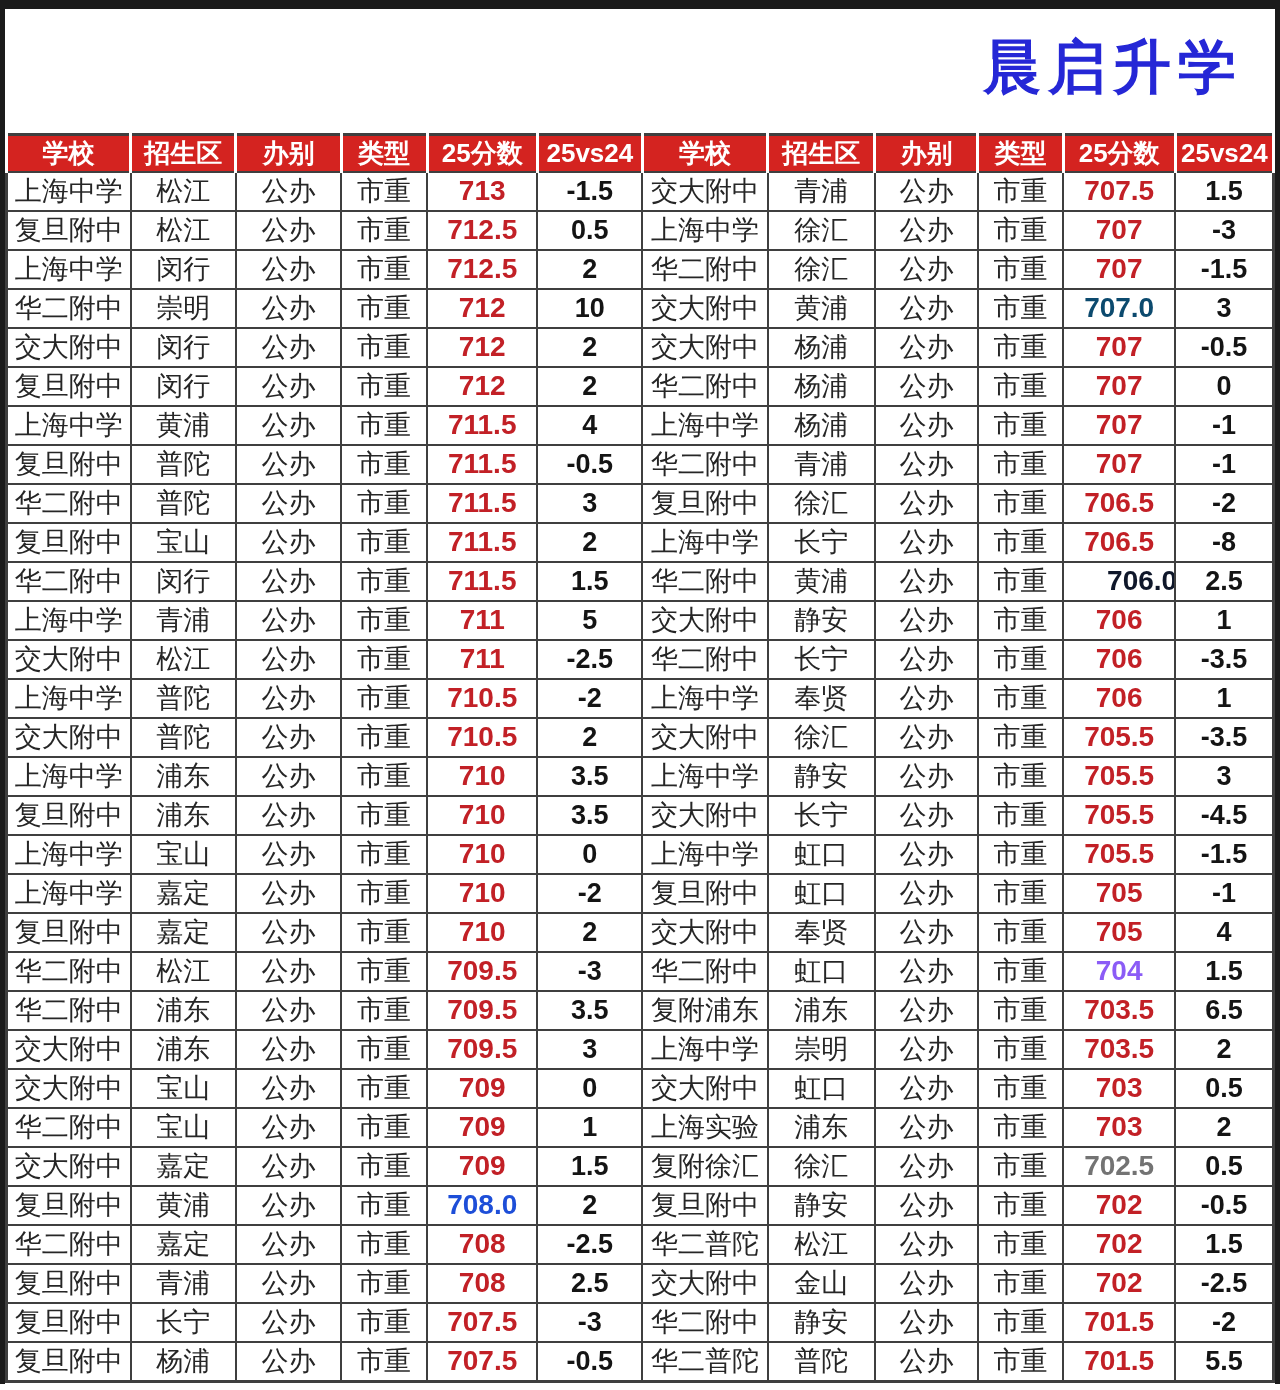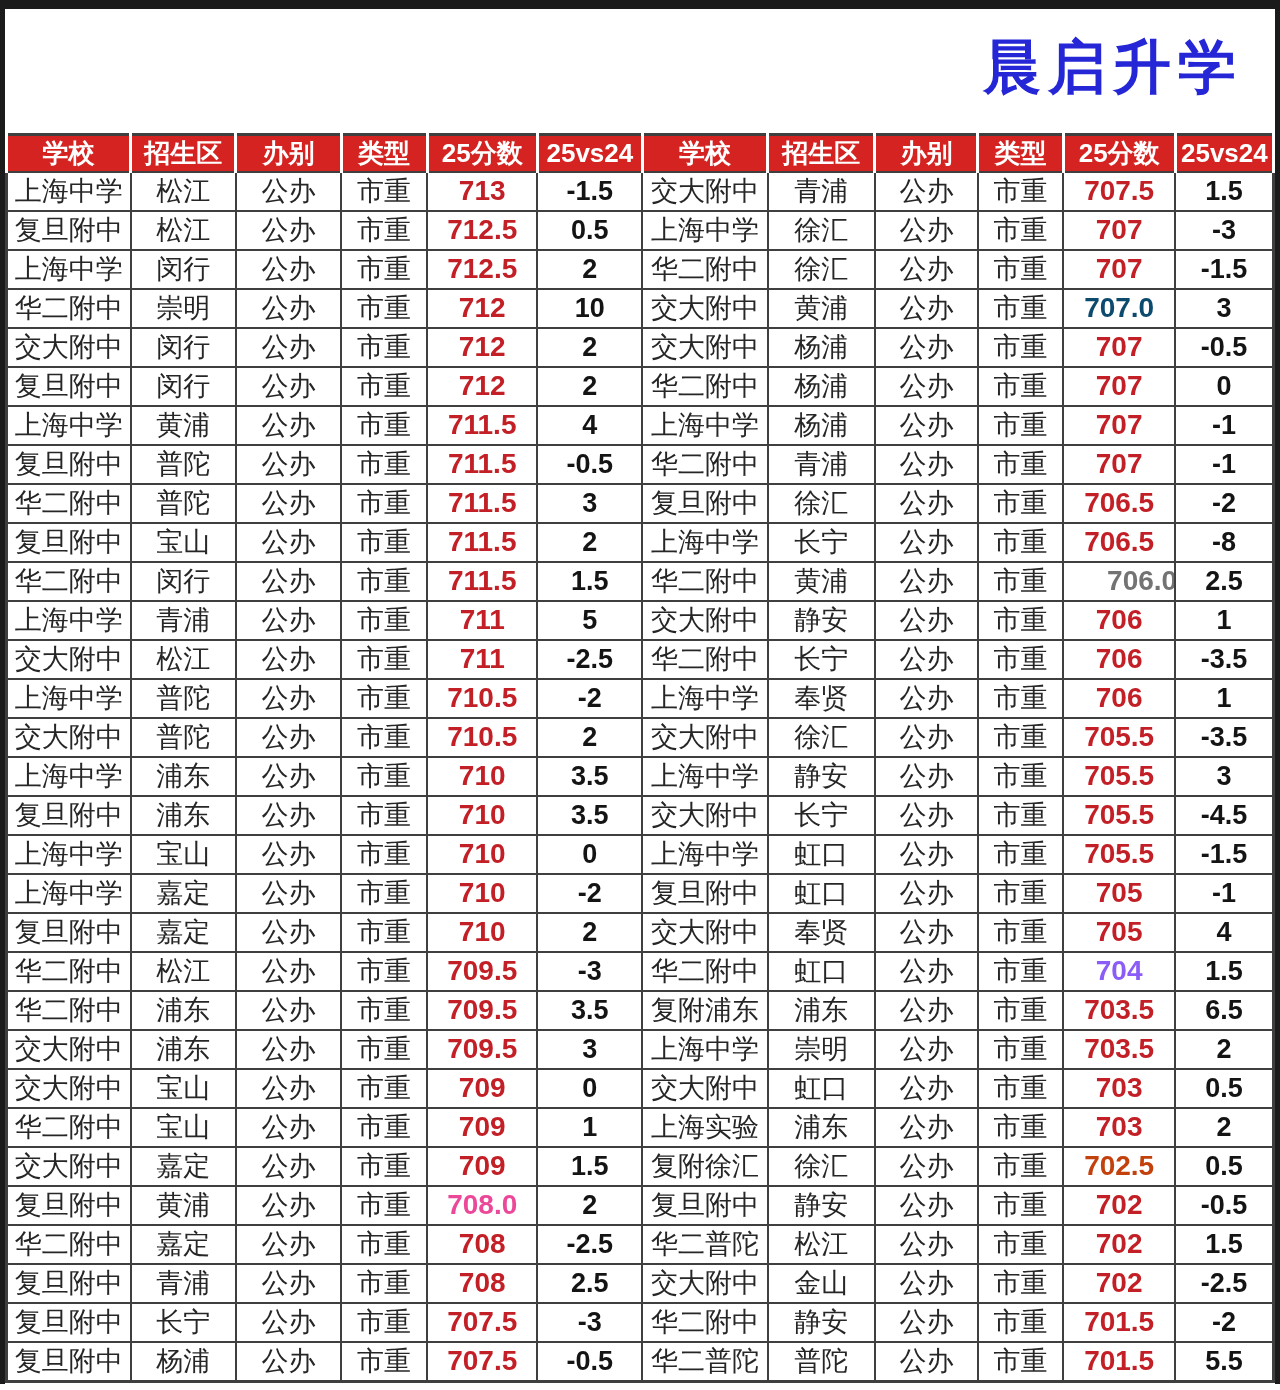--- a/index.html
+++ b/index.html
@@ -248,21 +248,21 @@
           <td class="c-school">华二附中</td>
           <td class="c-district">闵行</td>
           <td class="c-ownership">公办</td>
           <td class="c-category">市重</td>
           <td class="c-score" style="color: rgb(194, 32, 38);">711.5</td>
           <td class="c-vs">1.5</td>
           <td class="c-school">华二附中</td>
           <td class="c-district">黄浦</td>
           <td class="c-ownership">公办</td>
           <td class="c-category">市重</td>
-          <td class="c-score" style="color: #737373; padding-left: 43px;">706.0</td>
+          <td class="c-score" style="color: #0f172a; padding-left: 43px;">706.0</td>
           <td class="c-vs">2.5</td>
         </tr>
         <tr>
           <td class="c-school">上海中学</td>
           <td class="c-district">青浦</td>
           <td class="c-ownership">公办</td>
           <td class="c-category">市重</td>
           <td class="c-score" style="color: rgb(194, 32, 38);">711</td>
           <td class="c-vs">5</td>
           <td class="c-school">交大附中</td>
@@ -458,29 +458,29 @@
           <td class="c-school">交大附中</td>
           <td class="c-district">嘉定</td>
           <td class="c-ownership">公办</td>
           <td class="c-category">市重</td>
           <td class="c-score" style="color: rgb(194, 32, 38);">709</td>
           <td class="c-vs">1.5</td>
           <td class="c-school">复附徐汇</td>
           <td class="c-district">徐汇</td>
           <td class="c-ownership">公办</td>
           <td class="c-category">市重</td>
-          <td class="c-score" style="color: #c2410c;">702.5</td>
+          <td class="c-score" style="color: #737373;">702.5</td>
           <td class="c-vs">0.5</td>
         </tr>
         <tr>
           <td class="c-school">复旦附中</td>
           <td class="c-district">黄浦</td>
           <td class="c-ownership">公办</td>
           <td class="c-category">市重</td>
-          <td class="c-score" style="color: #ec4899;">708.0</td>
+          <td class="c-score" style="color: #1d4ed8;">708.0</td>
           <td class="c-vs">2</td>
           <td class="c-school">复旦附中</td>
           <td class="c-district">静安</td>
           <td class="c-ownership">公办</td>
           <td class="c-category">市重</td>
           <td class="c-score" style="color: rgb(194, 32, 38);">702</td>
           <td class="c-vs">-0.5</td>
         </tr>
         <tr>
           <td class="c-school">华二附中</td>

